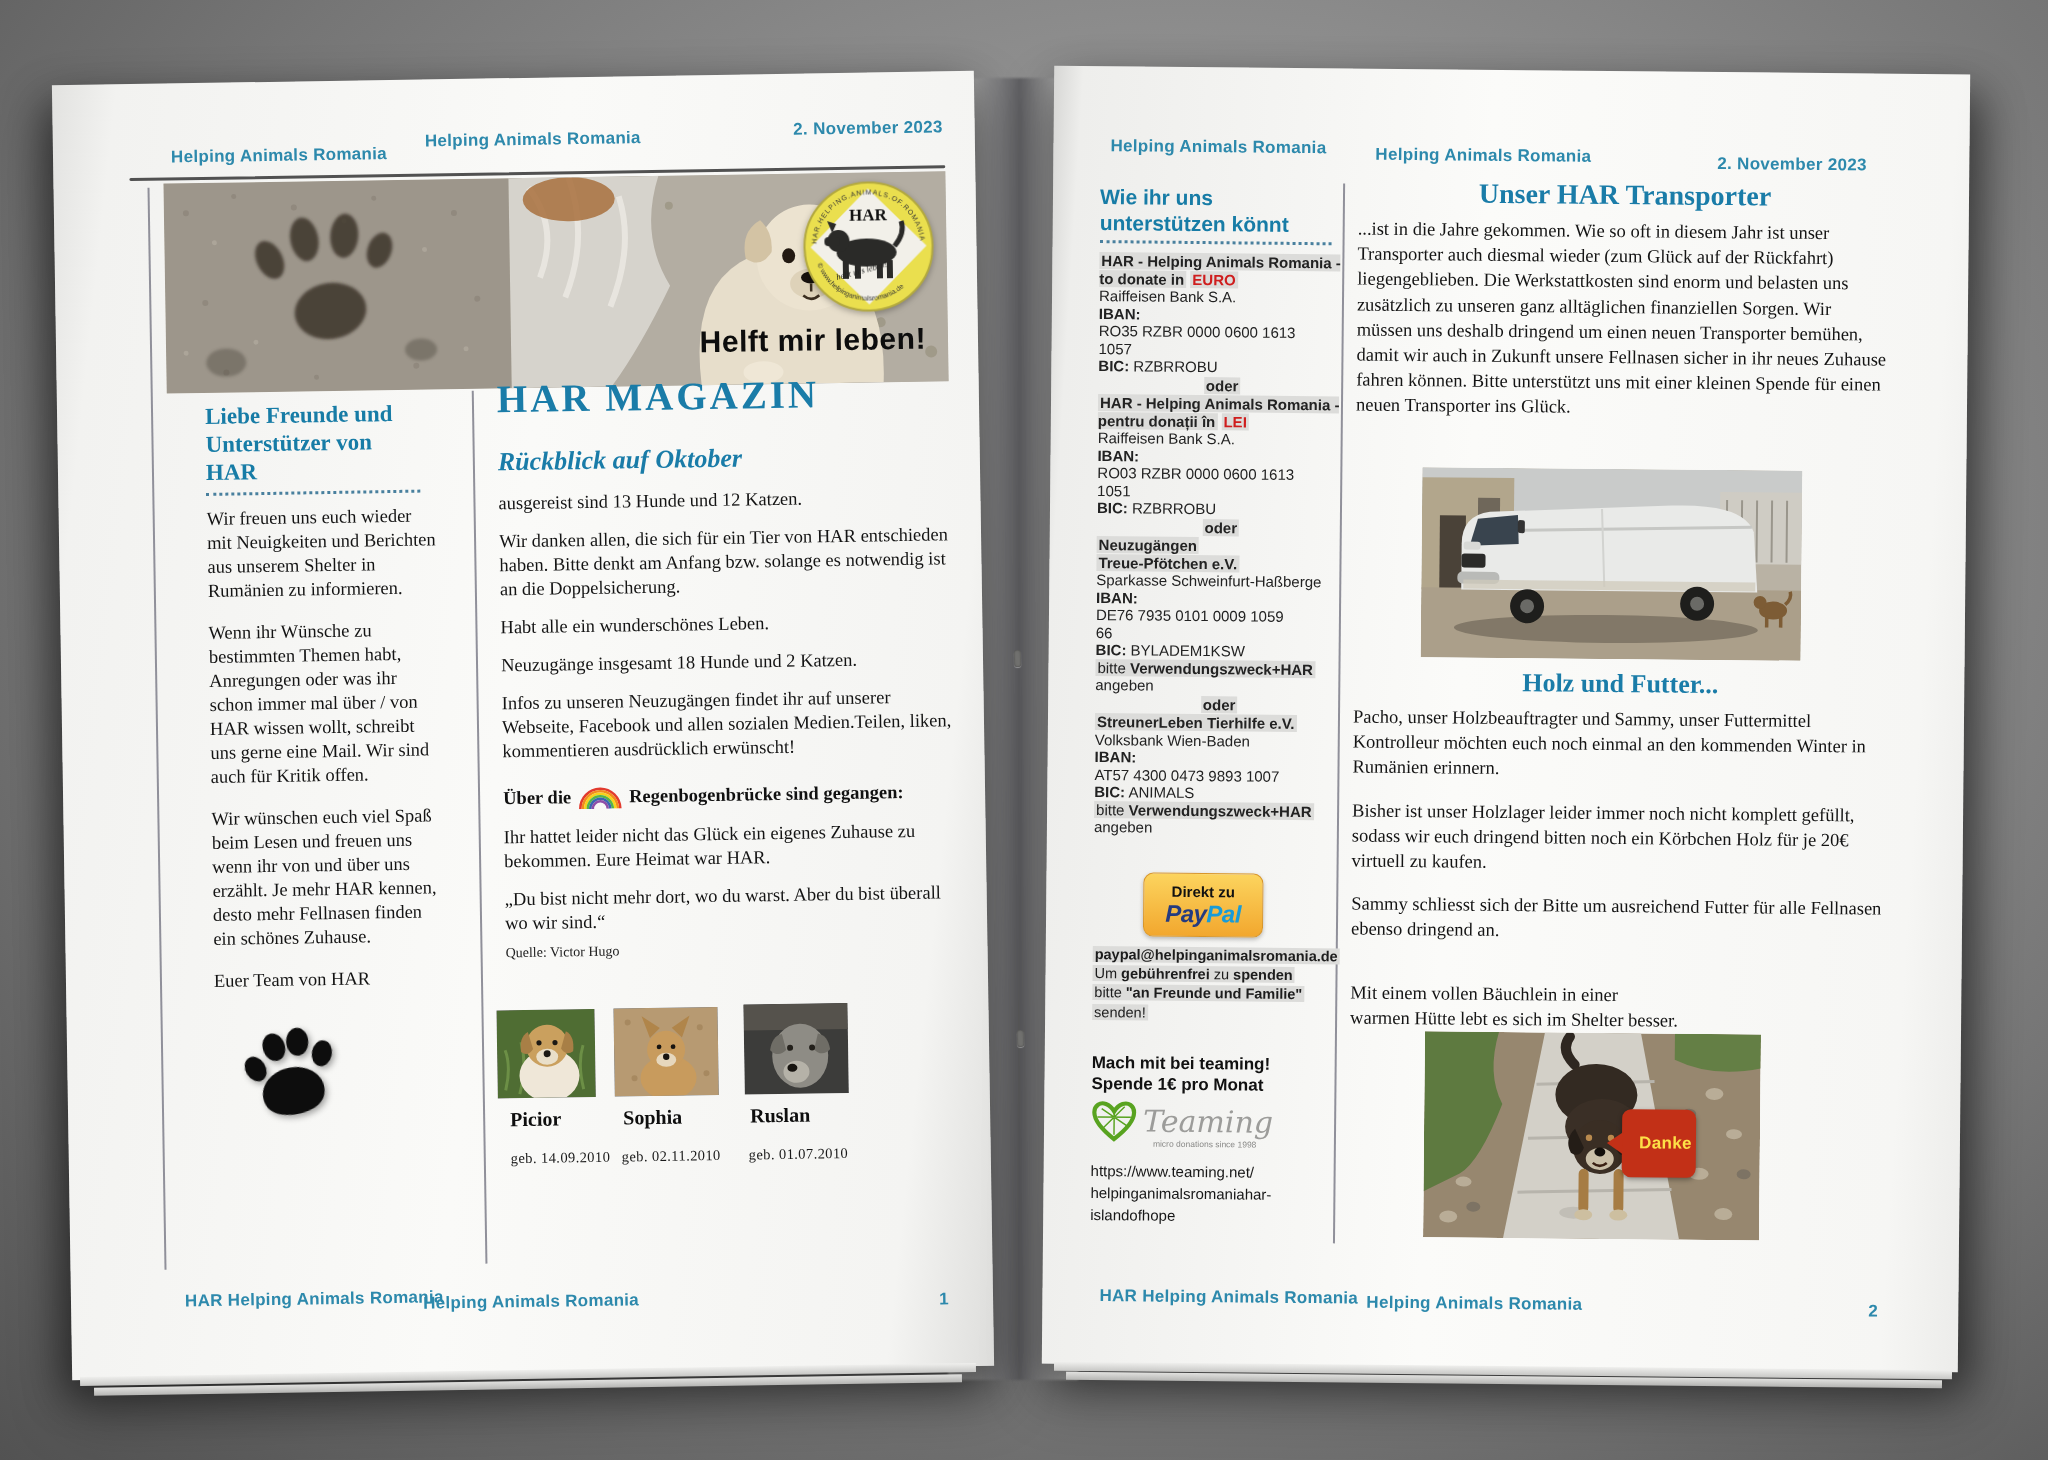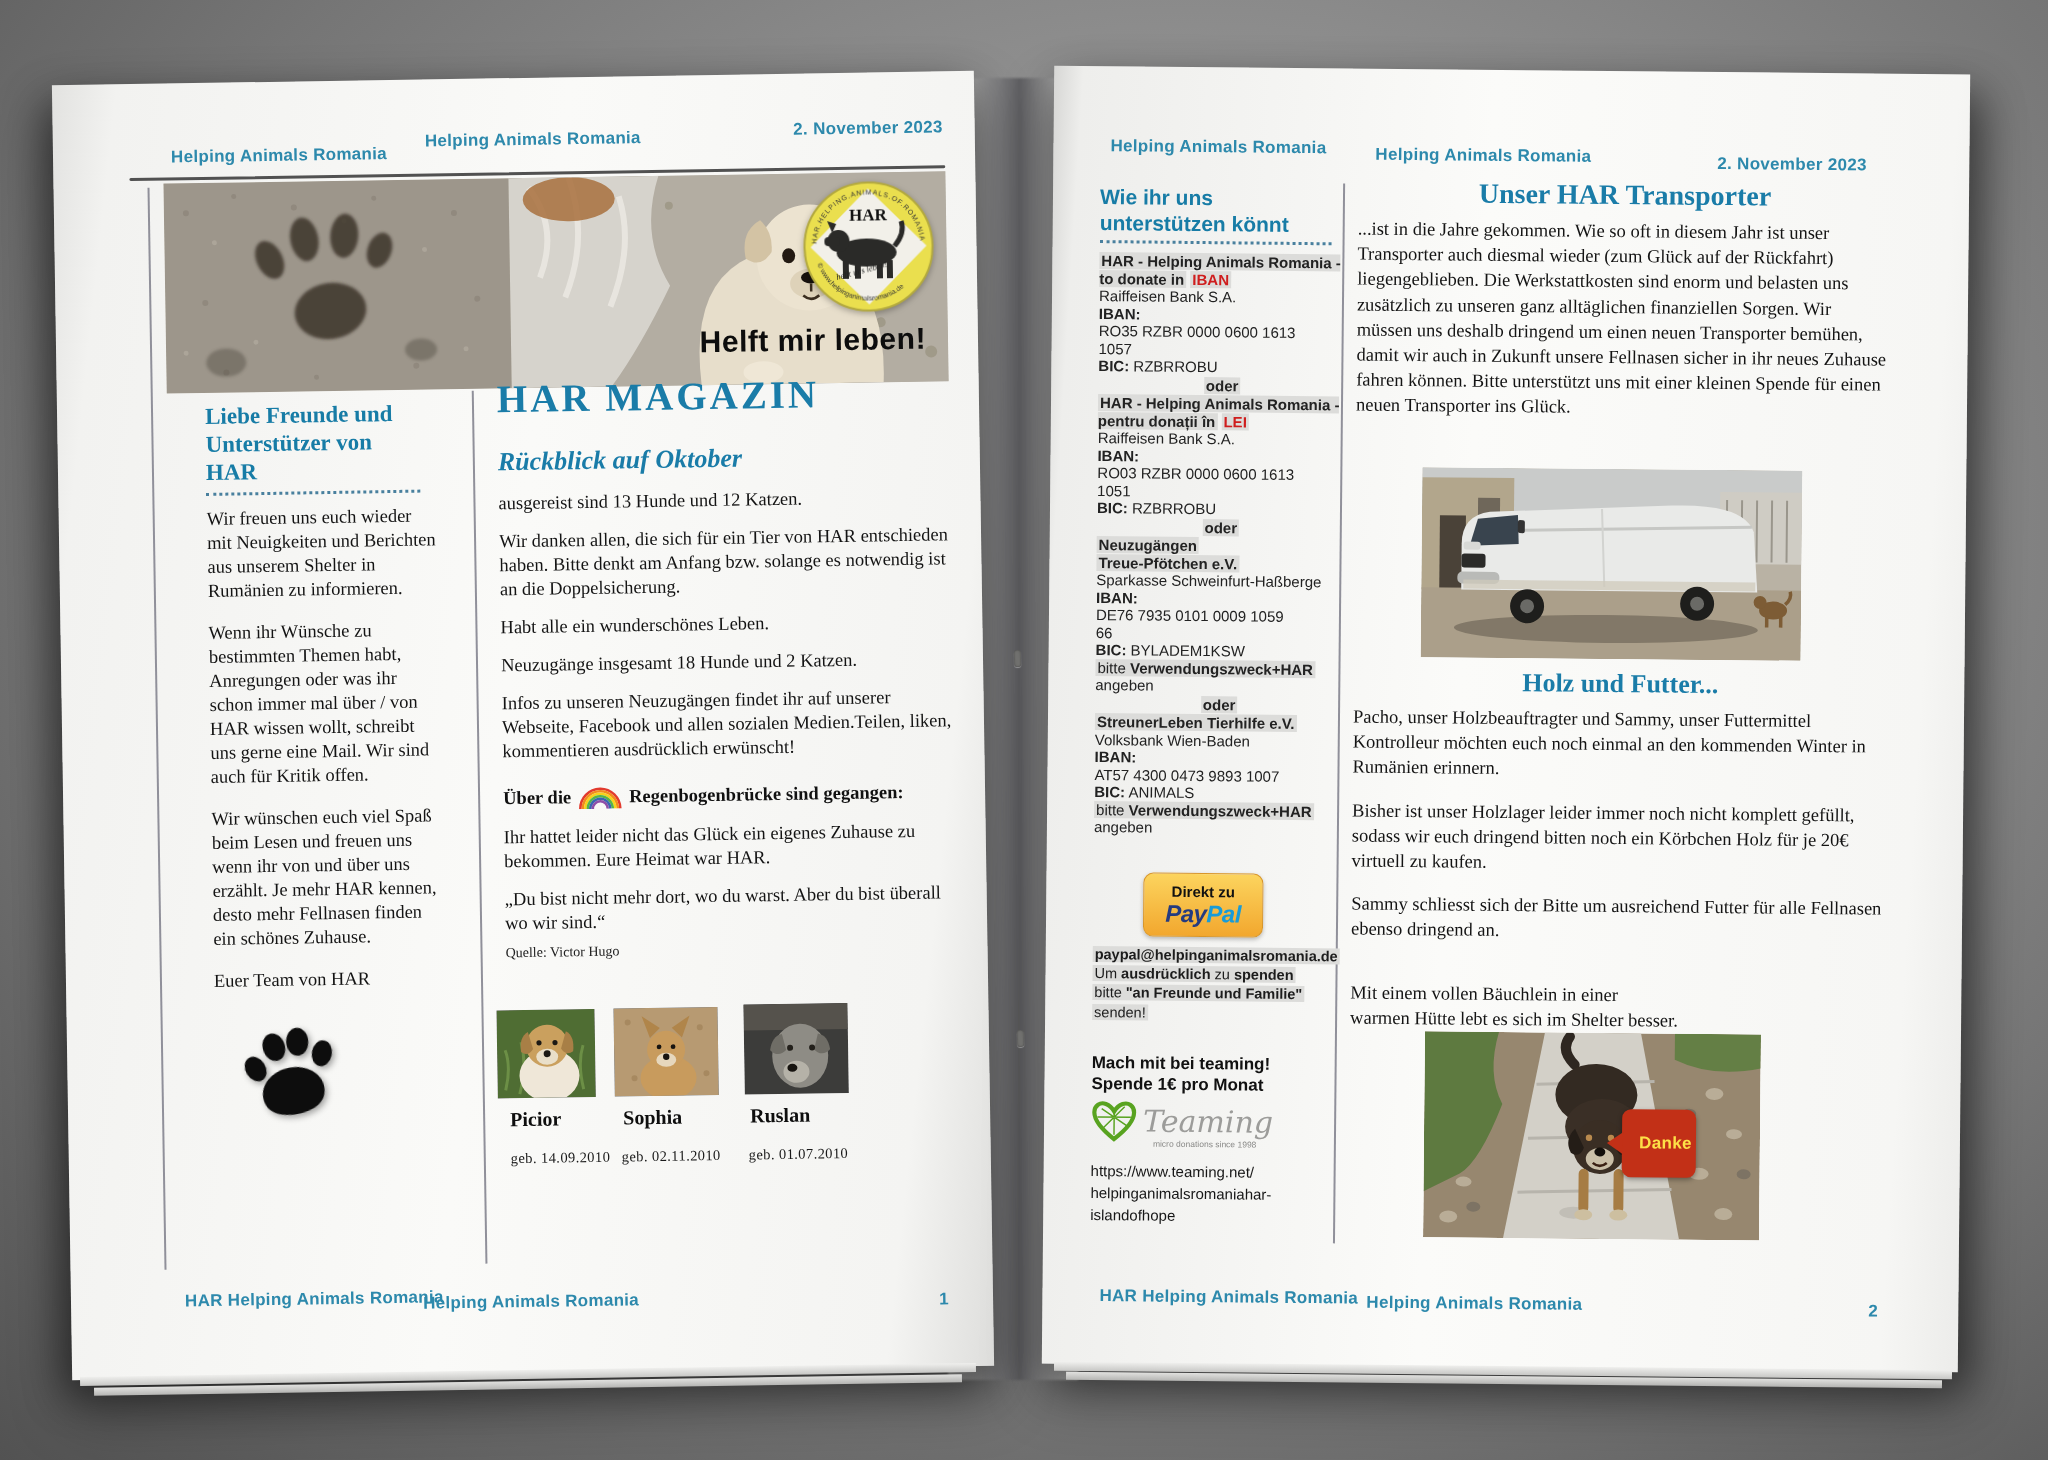--- a/index.html
+++ b/index.html
@@ -307,21 +307,21 @@
     <span class="abs hdr" style="left:322px;top:76px;">Helping Animals Romania</span>
     <span class="abs hdr" style="left:664px;top:82px;">2. November 2023</span>
 
     <div class="abs rp-div"></div>
 
     <div class="abs rp-support">
       <h3 class="sup-head">Wie ihr uns unterstützen könnt</h3>
       <div class="dotline2"></div>
       <div class="sb">
         <div>
-          <span class="b hl">HAR - Helping Animals Romania - to donate in</span> <span class="red hl">IBAN</span>
+          <span class="b hl">HAR - Helping Animals Romania - to donate in</span> <span class="red hl">EURO</span>
           <div>Raiffeisen Bank S.A.</div>
           <div><span class="b">IBAN:</span></div>
           <div class="iban">RO35 RZBR 0000 0600 1613 1057</div>
           <div><span class="b">BIC:</span> <span>RZBRROBU</span></div>
         </div>
         <div class="oder"><span class="hl">oder</span></div>
         <div>
           <span class="b hl">HAR - Helping Animals Romania - pentru donații în</span> <span class="red hl">LEI</span>
           <div>Raiffeisen Bank S.A.</div>
           <div><span class="b">IBAN:</span></div>
@@ -350,21 +350,21 @@
           <div>angeben</div>
         </div>
       </div>
 
       <div class="ppbtn">
         <div class="pp-l1">Direkt zu</div>
         <div class="pp-l2"><span class="pp-pay">Pay</span><span class="pp-pal">Pal</span></div>
       </div>
       <div class="pp-email"><span class="hl">paypal@helpinganimalsromania.de</span></div>
       <div class="pp-note">
-        <div><span class="hl"><span>Um </span><b>ausdrücklich</b><span> zu </span><b>spenden</b></span></div>
+        <div><span class="hl"><span>Um </span><b>gebührenfrei</b><span> zu </span><b>spenden</b></span></div>
         <div><span class="hl"><span>bitte </span><b>"an Freunde und Familie"</b></span></div>
         <div><span class="hl">senden!</span></div>
       </div>
 
       <div style="margin-top:30px;">
         <div class="tm-l">Mach mit bei teaming!</div>
         <div class="tm-l">Spende 1€ pro Monat</div>
         <div class="tm-row">
           <svg width="46" height="42" viewBox="0 0 44 40">
             <path d="M22 37 C9 27 3 19 3 11.5 C3 5 8.5 1.5 14 3.5 C17.5 4.8 20.5 8 22 10.5 C23.5 8 26.5 4.8 30 3.5 C35.5 1.5 41 5 41 11.5 C41 19 35 27 22 37 Z" fill="none" stroke="#58a320" stroke-width="4"></path>

